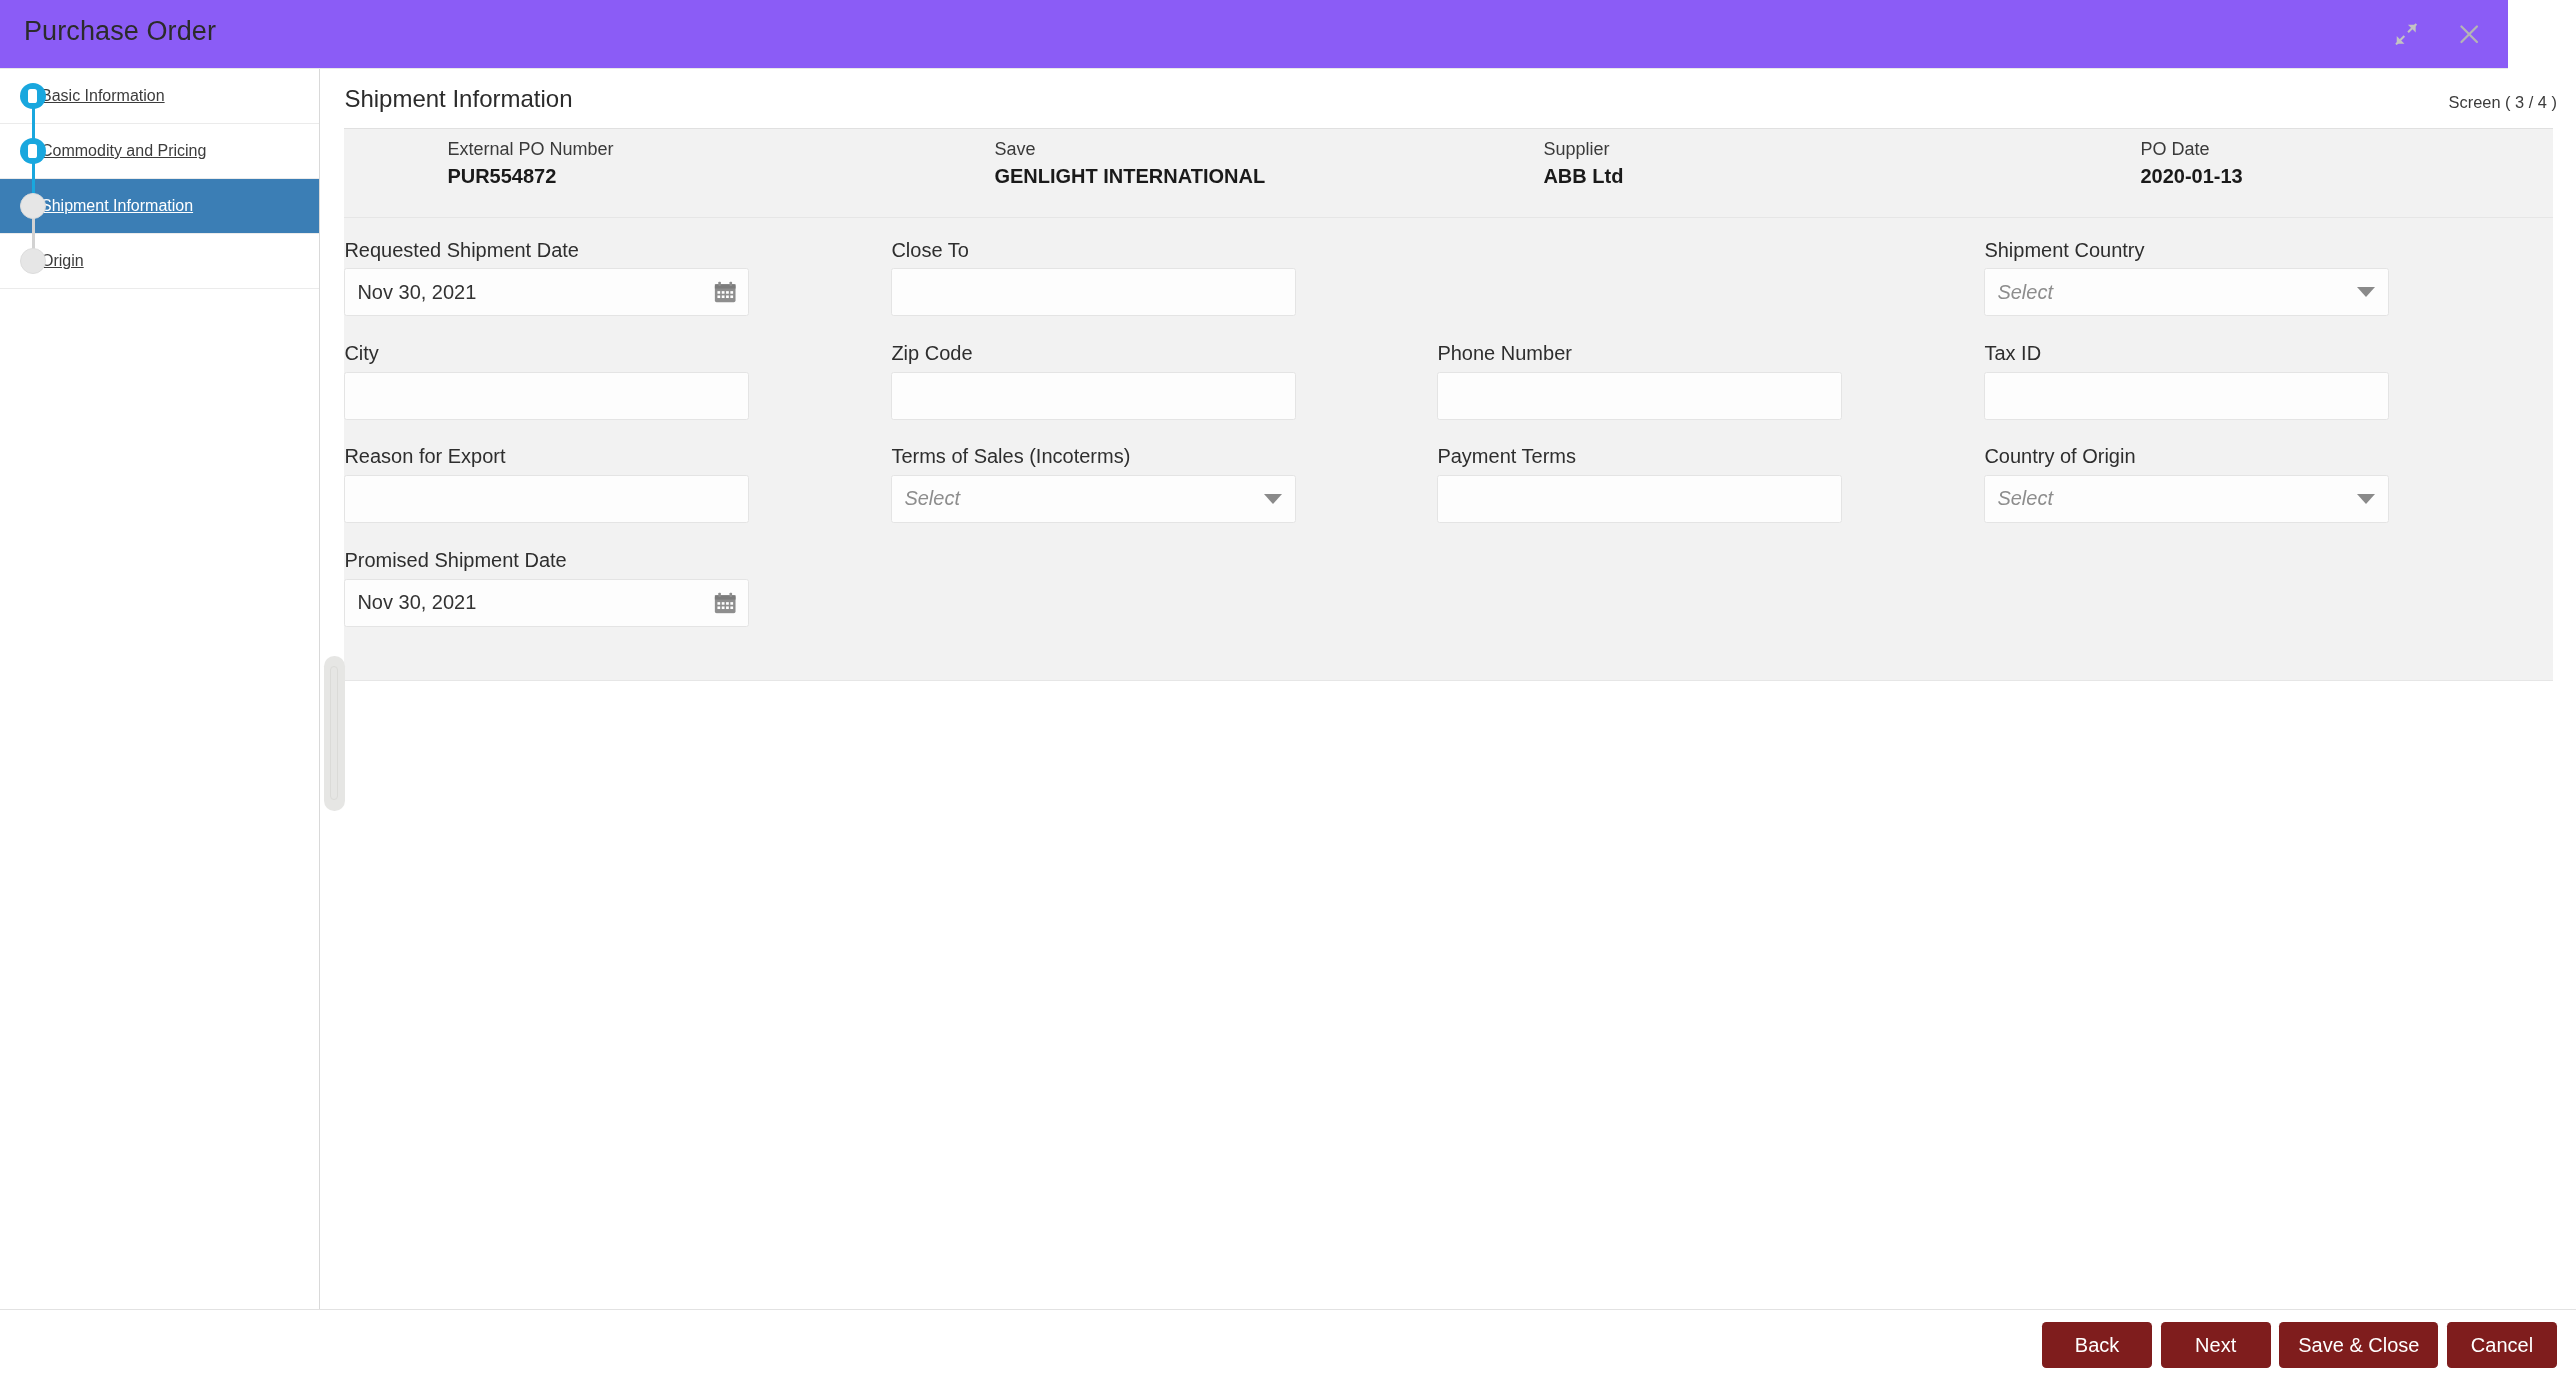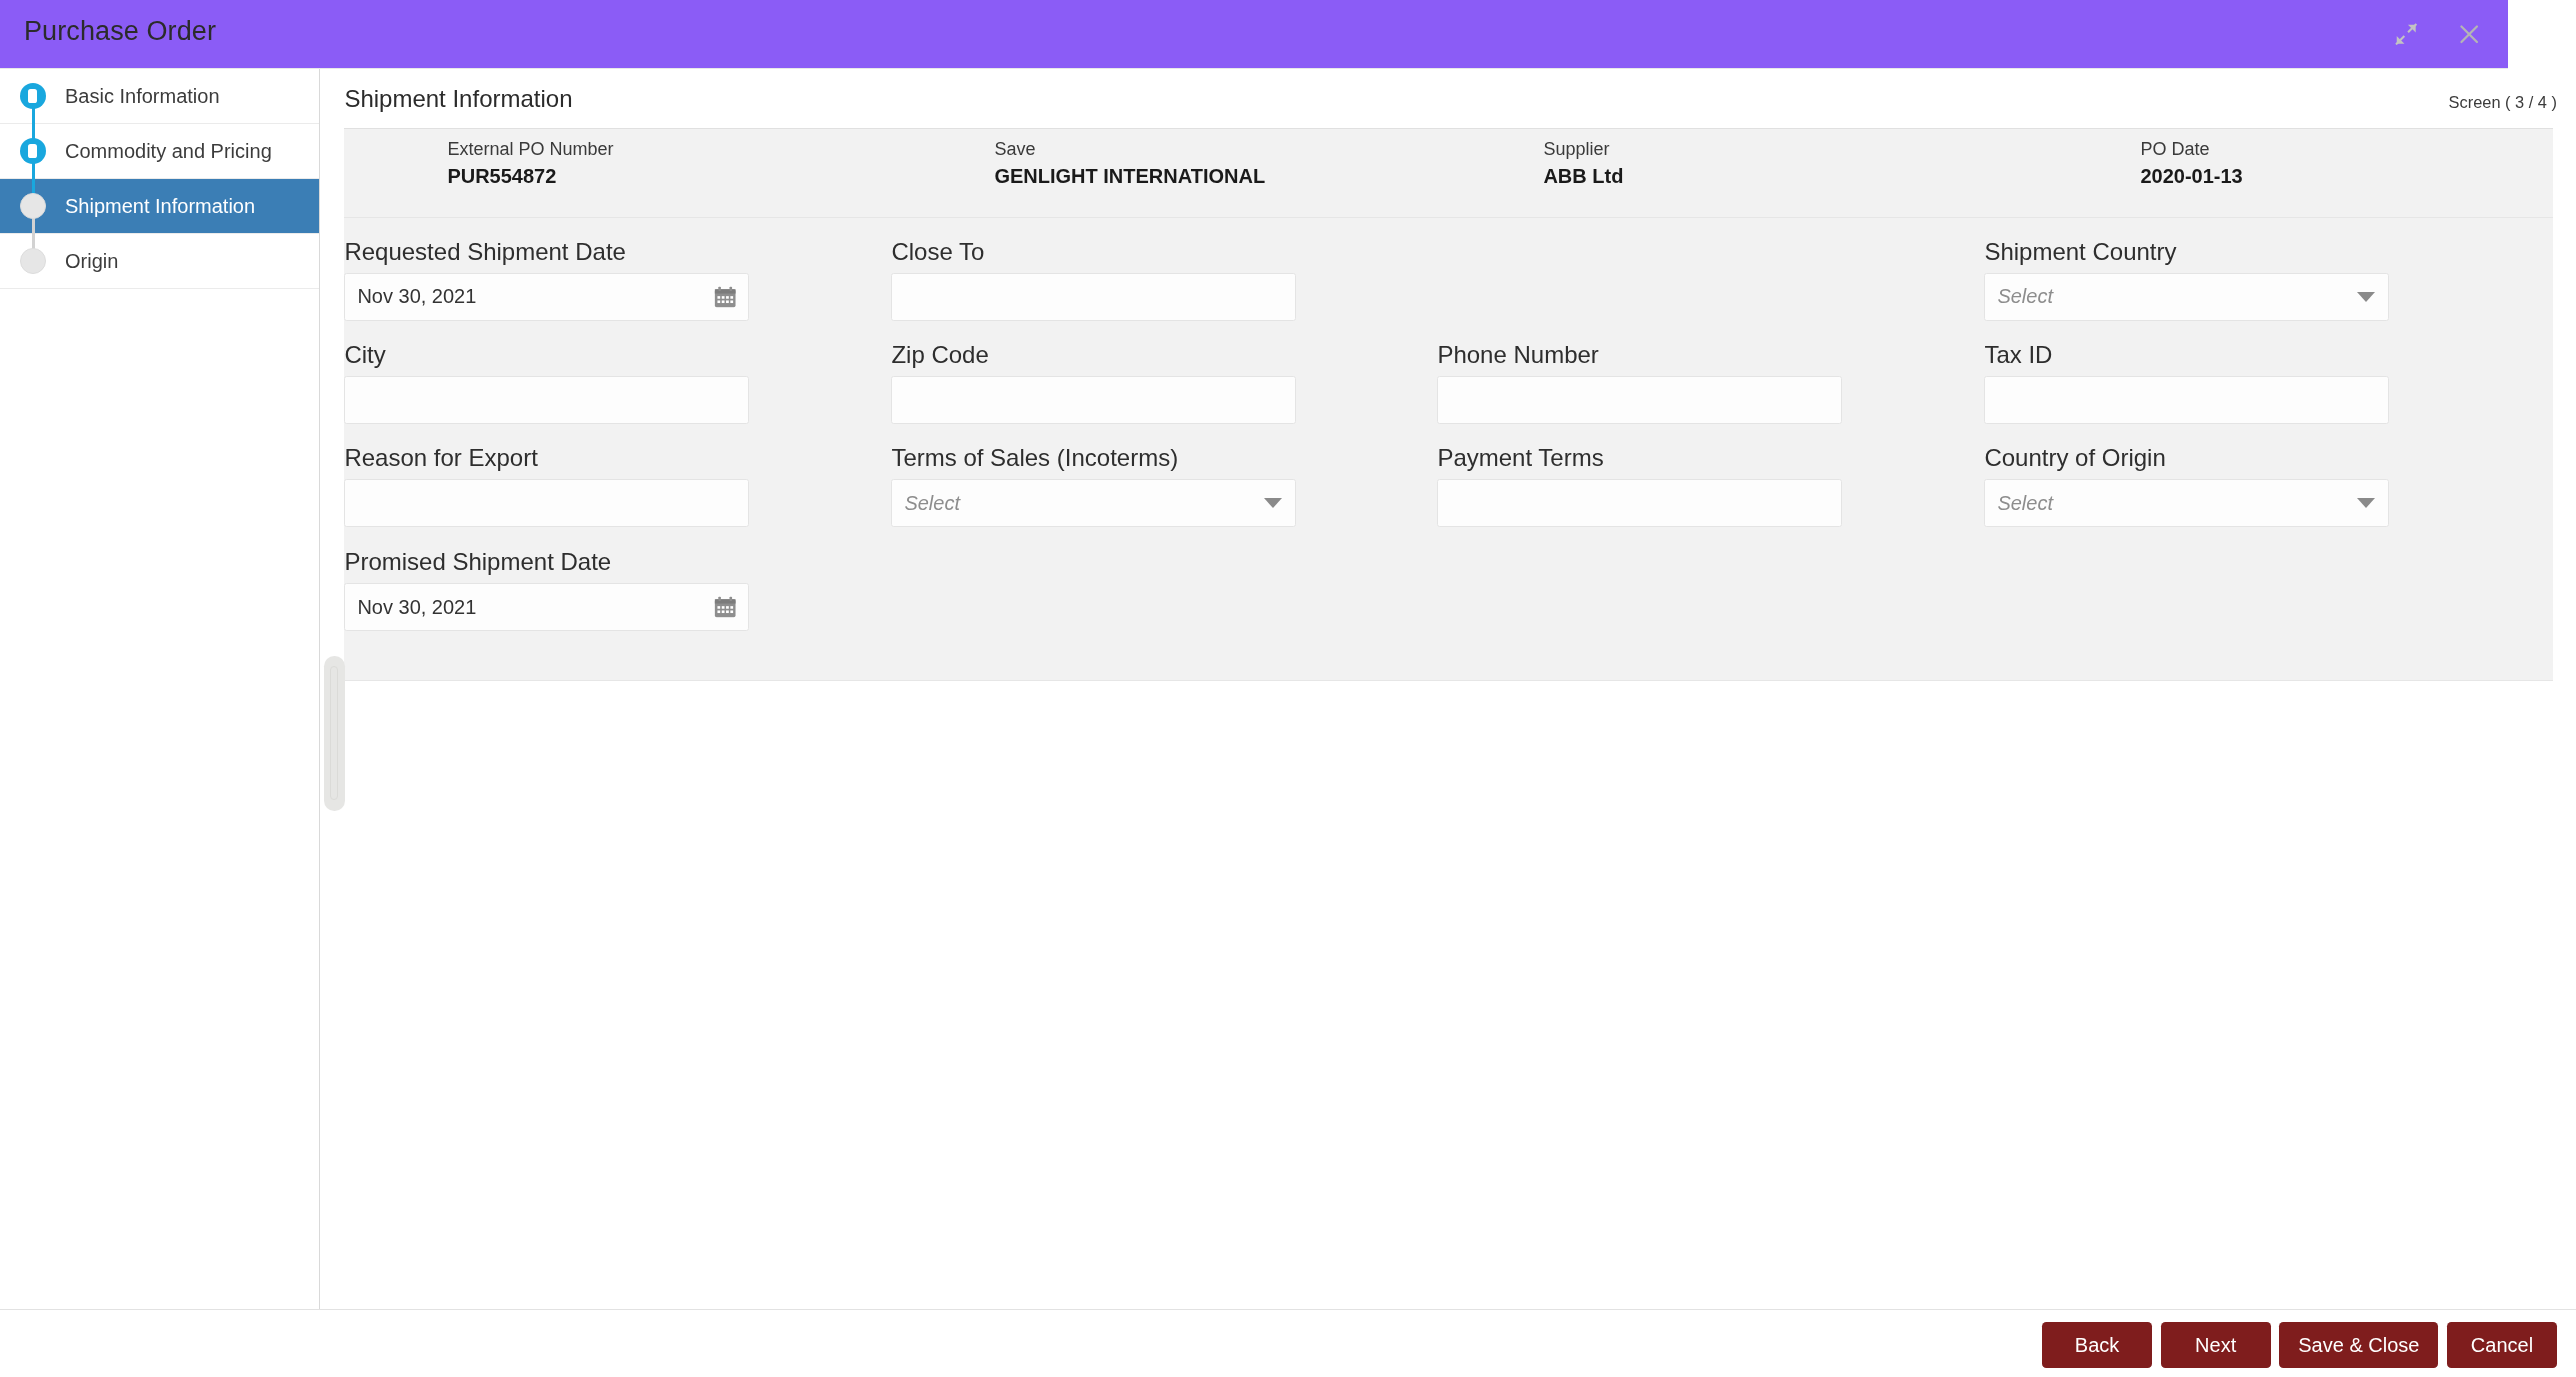--- a/index.html
+++ b/index.html
@@ -100,24 +100,25 @@
     width: 9.5px; height: 14.6px;
     border-radius: 2.6px;
     background: #ffffff;
   }
   .step-dot.plain {
     background: #e6e6e6;
     border: 1.7px solid #dcdcdc;
     box-sizing: border-box;
   }
   .step-label {
-    margin-left: 65px;
-    font-size: 20px;
+    margin-left: 41px;
+    font-size: 16px;
     color: #3c3c3c;
     white-space: nowrap;
+    text-decoration: underline;
   }
   .wizard-step.active .step-label {
     color: #ffffff;
   }
 
   
   .content-scrollbar {
     position: absolute;
     left: 324px;
     top: 656px;
@@ -202,21 +203,21 @@
     height: 463px;
     background: #f2f2f2;
     border-bottom: 1.7px solid #e6e6e6;
     box-sizing: border-box;
   }
   .field {
     position: absolute;
     width: 405px;
   }
   .field-label {
-    font-size: 24px;
+    font-size: 20px;
     color: #2e2e2e;
     margin-bottom: 7.7px;
     white-space: nowrap;
     line-height: 1.1;
   }
   .control {
     position: relative;
     height: 48px;
     background: #fdfdfd;
     border: 1.7px solid #e4e4e4;

